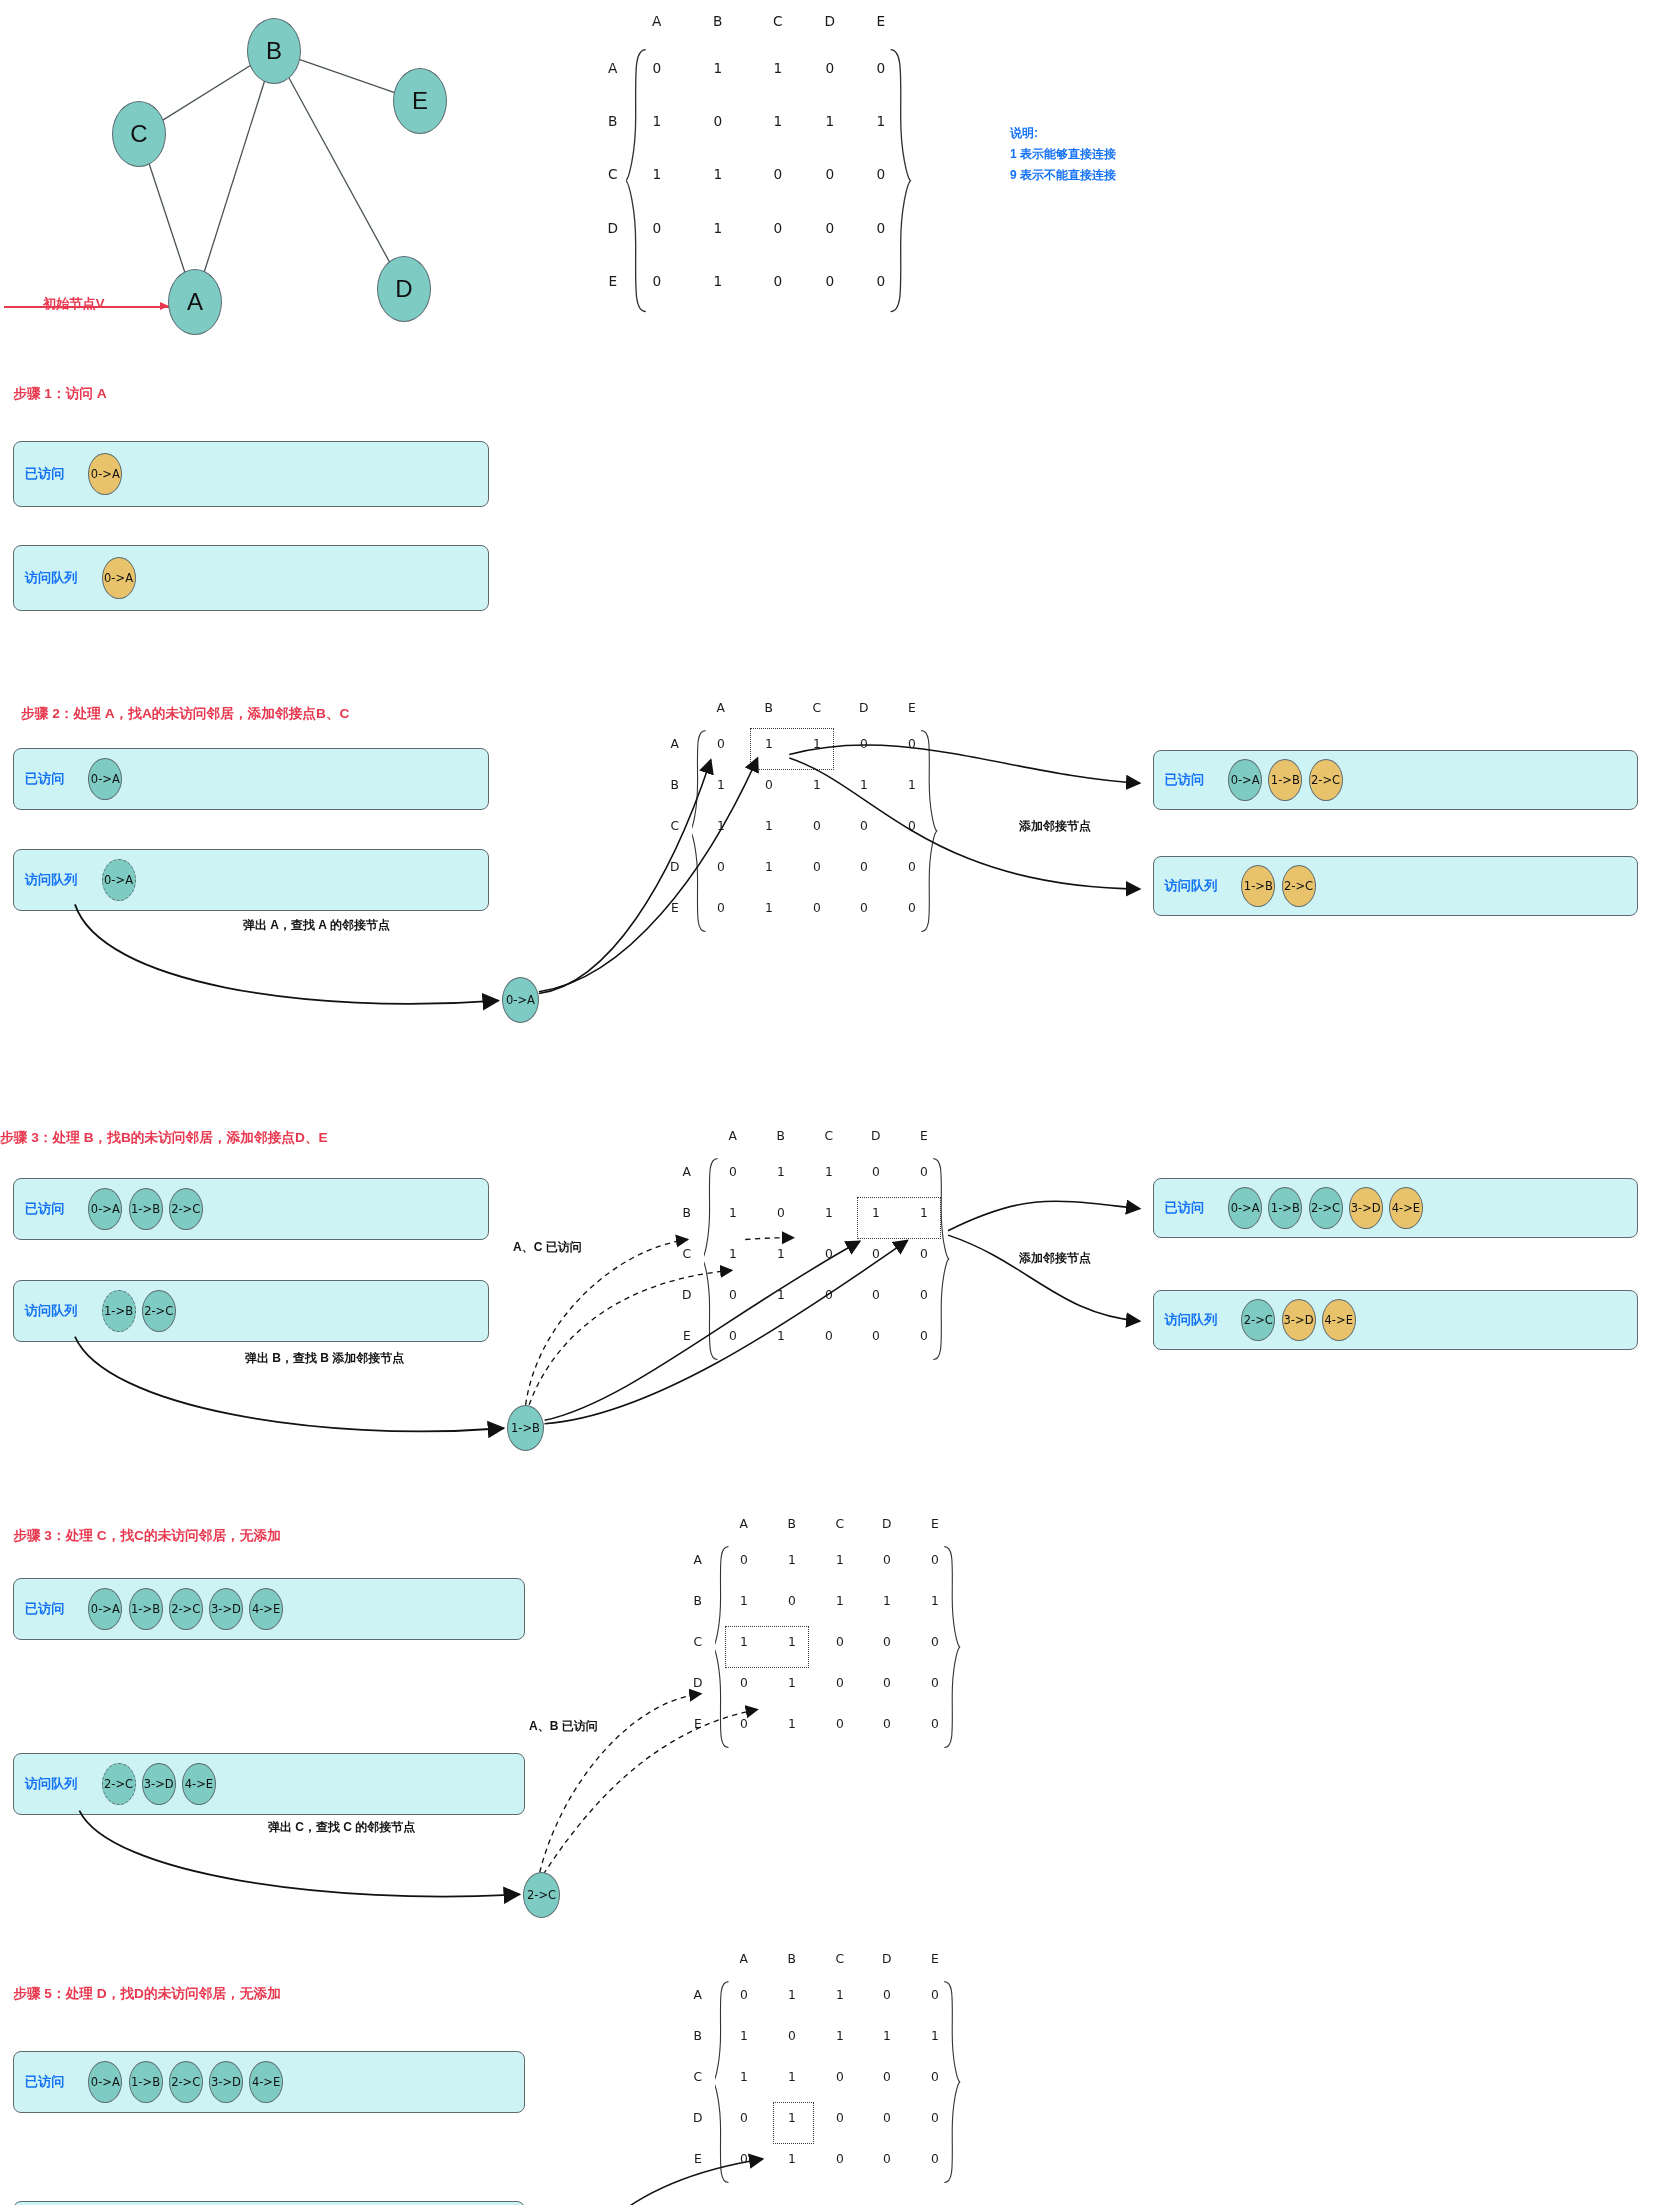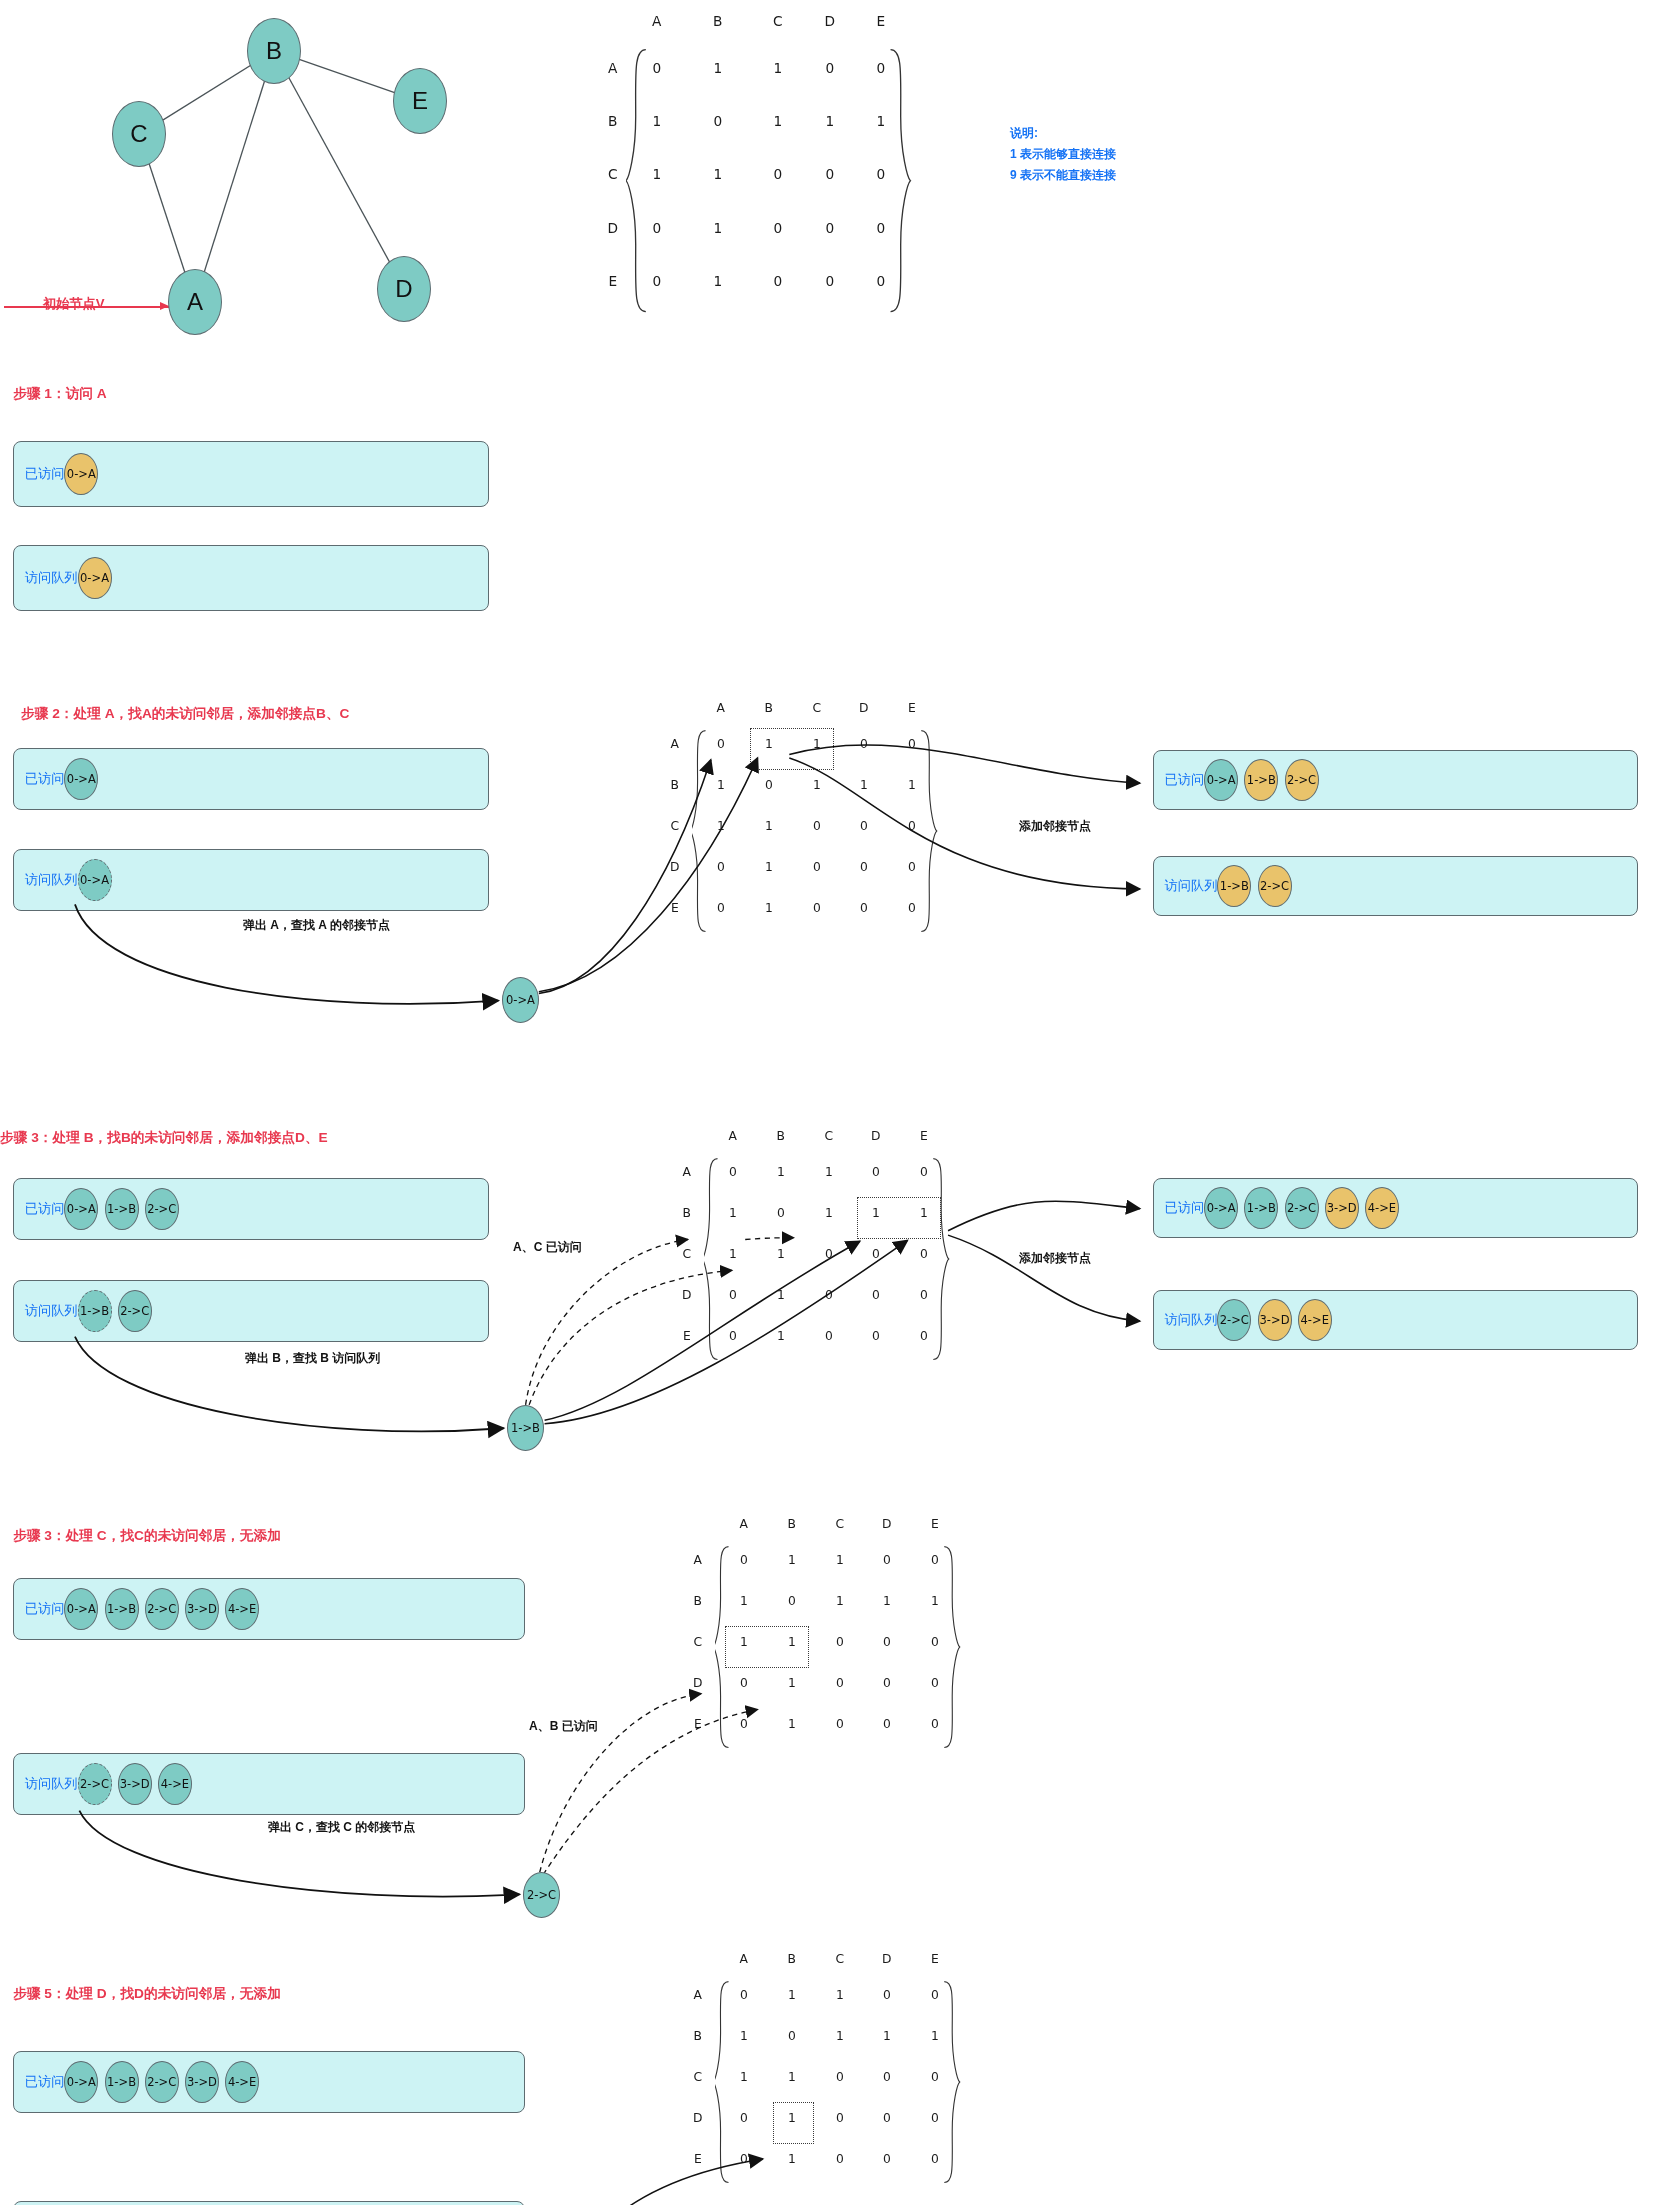--- a/index.html
+++ b/index.html
@@ -68,22 +68,22 @@
 
   
   .panel {
     position:absolute;
     background:#cdf3f4;
     border:1.8px solid #5d6b70;
     border-radius:8px;
     display:flex; align-items:center;
   }
   .panel-label {
-    color:#1472f5; font-weight:400; font-size:13.2px;
-    margin-left:10.6px; margin-right:0; white-space:nowrap;
+    color:#1472f5; font-weight:700; font-size:13.2px;
+    margin-left:10.6px; margin-right:24px; white-space:nowrap;
   }
   .chips { display:flex; align-items:center; gap:6.2px; }
   .chip {
     width:34px; height:42px; border-radius:50%;
     border:1.3px solid #5d6b70;
     display:flex; align-items:center; justify-content:center;
     font-size:11.5px; color:#111; white-space:nowrap;
     font-family:"DejaVu Sans", sans-serif;
   }
   .chip.teal { background:#7ecbc4; }
@@ -314,21 +314,21 @@
       <div class="chip teal">2-&gt;C</div>
     </div>
 </div>
 <div class="panel" style="left:13.2px;top:1280px;width:476px;height:62px;">
   <span class="panel-label">访问队列</span>
   <div class="chips">
       <div class="chip teal dashed">1-&gt;B</div>
       <div class="chip teal">2-&gt;C</div>
     </div>
 </div>
-<div class="note" style="left:245px;top:1350px;">弹出 B，查找 B 访问队列</div>
+<div class="note" style="left:245px;top:1350px;">弹出 B，查找 B 添加邻接节点</div>
 <div class="note" style="left:513px;top:1239px;">A、C 已访问</div>
 <div class="pop-node" style="left:507px;top:1405px;">1-&gt;B</div>
 <div class="note" style="left:1019px;top:1250px;">添加邻接节点</div>
 
 <div class="matrix" style="left:700px;top:1129px;width:309px;height:318px;">
   <div class="colhdr" style="left:24px;top:0;width:17.6px;font-size:12.3px;">A</div>
   <div class="colhdr" style="left:72px;top:0;width:17.6px;font-size:12.3px;">B</div>
   <div class="colhdr" style="left:120px;top:0;width:17.6px;font-size:12.3px;">C</div>
   <div class="colhdr" style="left:167px;top:0;width:17.6px;font-size:12.3px;">D</div>
   <div class="colhdr" style="left:215px;top:0;width:17.6px;font-size:12.3px;">E</div>

